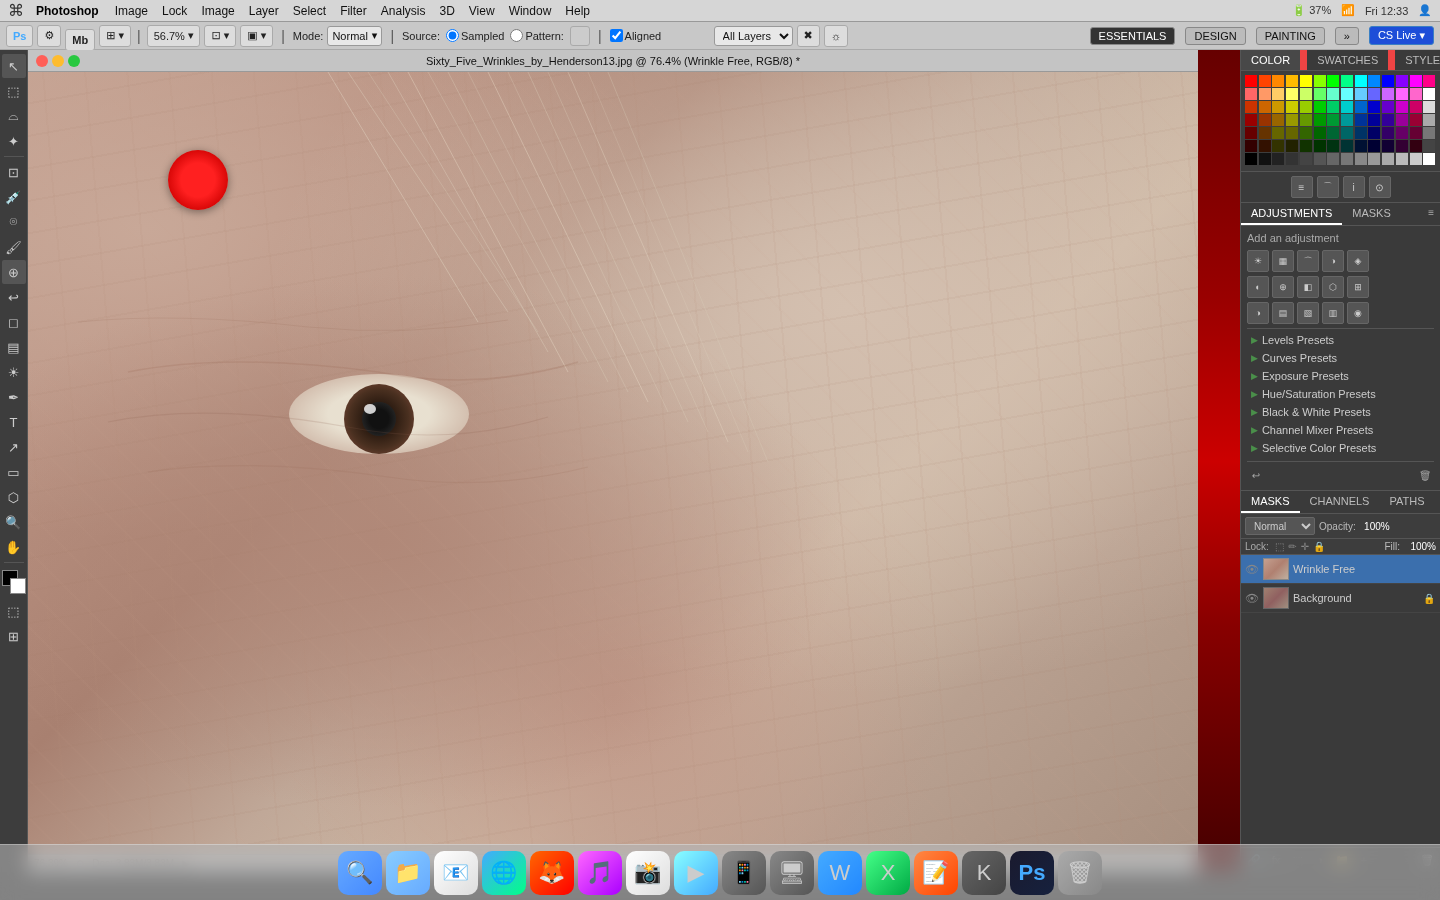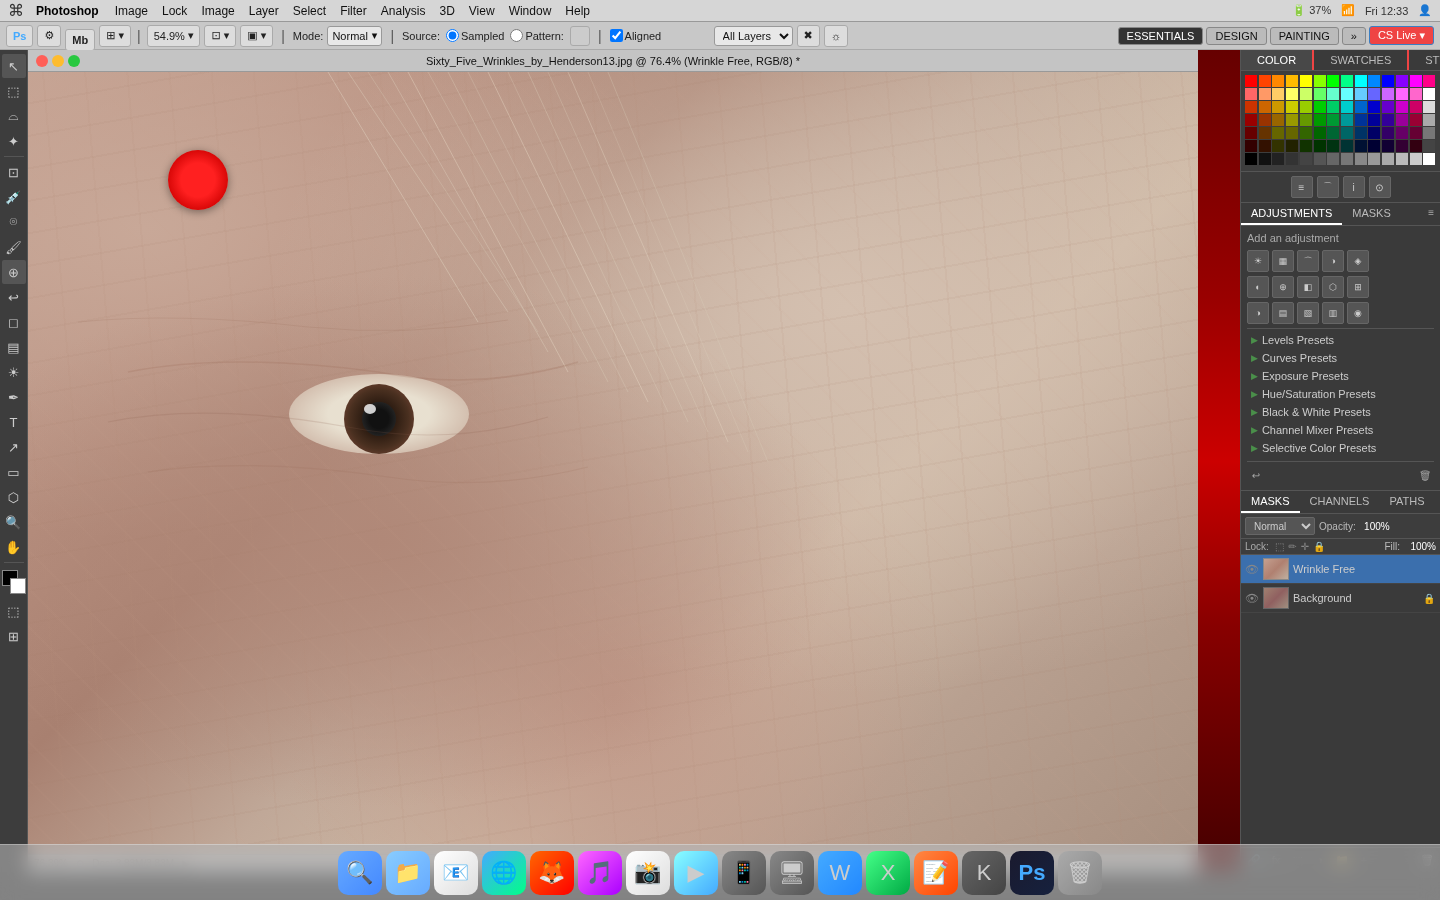--- a/index.html
+++ b/index.html
@@ -28,21 +28,21 @@
       border-radius: 3px; font-size: 11px; color: #222; cursor: pointer;
       display: flex; align-items: center; gap: 3px;
     }
     .mode-dropdown {
       height: 20px; background: #e8e8e8; border: 1px solid #999;
       border-radius: 3px; padding: 0 4px; font-size: 11px; color: #111;
       display: flex; align-items: center; gap: 4px; cursor: pointer;
     }
     .source-section { display: flex; align-items: center; gap: 6px; font-size: 11px; color: #222; }
     .sample-select { height: 20px; background: #e8e8e8; border: 1px solid #999; border-radius: 3px; padding: 0 4px; font-size: 11px; color: #111; }
-    .top-right-btns { margin-left: auto; display: flex; gap: 3px; align-items: center; }
+    .top-right-btns { margin-left: auto; display: flex; gap: 10px; align-items: center; }
     .workspace-btn { padding: 2px 8px; background: #bbb; border: 1px solid #888; border-radius: 3px; font-size: 11px; color: #111; cursor: pointer; }
     .workspace-btn.active { background: #333; color: #fff; }
 
     
     #main-layout {
       display: flex; width: 100%; height: calc(900px - 22px - 28px - 28px);
     }
 
     
     #left-toolbar {
@@ -134,22 +134,22 @@
     #right-panel {
       width: 200px; background: #3a3a3a; display: flex; flex-direction: column;
       border-left: 1px solid #555;
     }
 
     
     #color-tabs {
       display: flex; background: #3a3a3a; border-bottom: 1px solid #555;
     }
     .color-tab {
-      padding: 4px 16px; font-size: 11px; color: #bbb; cursor: pointer;
-      border-right: 2px solid #ef4444;
+      padding: 4px 10px; font-size: 11px; color: #bbb; cursor: pointer;
+      border-right: 7px solid #ef4444;
     }
     .color-tab.active { background: #484848; color: #fff; }
     .expand-btn { margin-left: auto; padding: 4px 6px; color: #aaa; cursor: pointer; font-size: 10px; }
 
     #color-panel {
       padding: 4px; background: #3d3d3d;
     }
     .color-swatches {
       display: grid; grid-template-columns: repeat(14, 1fr); gap: 1px;
       margin-bottom: 2px;
@@ -321,21 +321,21 @@
   </div>
 </div>
 
 <div id="toolbar">
   <span class="toolbar-btn" style="font-weight:bold;color:#4af;">Ps</span>
   <span class="toolbar-btn">⚙</span>
   <span class="toolbar-btn" style="font-weight:bold;margin-top:8px;">Mb</span>
   <span class="toolbar-btn">⊞ ▾</span>
   <span style="margin: 0 2px; color:#555; font-size:14px;">|</span>
   <span class="toolbar-btn">
-    <span>54.9%</span> ▾
+    <span>56.7%</span> ▾
   </span>
   <span class="toolbar-btn">⊡ ▾</span>
   <span class="toolbar-btn">▣ ▾</span>
   <span style="margin: 0 4px; color:#555; font-size:14px;">|</span>
   <div class="mode-section" style="display:flex;align-items:center;gap:4px;">
     <span style="font-size:11px;color:#222;">Mode:</span>
     <div class="mode-dropdown">
       <span>Normal</span>
       <span>▾</span>
     </div>
@@ -362,21 +362,21 @@
   <select class="sample-select">
     <option>All Layers</option>
   </select>
   <span class="toolbar-btn">✖</span>
   <span class="toolbar-btn">☼</span>
   <div class="top-right-btns">
     <span class="workspace-btn active">ESSENTIALS</span>
     <span class="workspace-btn">DESIGN</span>
     <span class="workspace-btn">PAINTING</span>
     <span class="workspace-btn">»</span>
-    <span class="workspace-btn" style="background:#ef4444;color:#fff;border-color:#3a7fc4;">CS Live ▾</span>
+    <span class="workspace-btn" style="background:#1d4ed8;color:#fff;border-color:#3a7fc4;">CS Live ▾</span>
   </div>
 </div>
 
 <div id="main-layout">
 
   <div id="left-toolbar">
     <div class="tool-btn active" title="Move Tool">↖</div>
     <div class="tool-btn" title="Marquee">⬚</div>
     <div class="tool-btn" title="Lasso">⌓</div>
     <div class="tool-btn" title="Magic Wand">✦</div>

